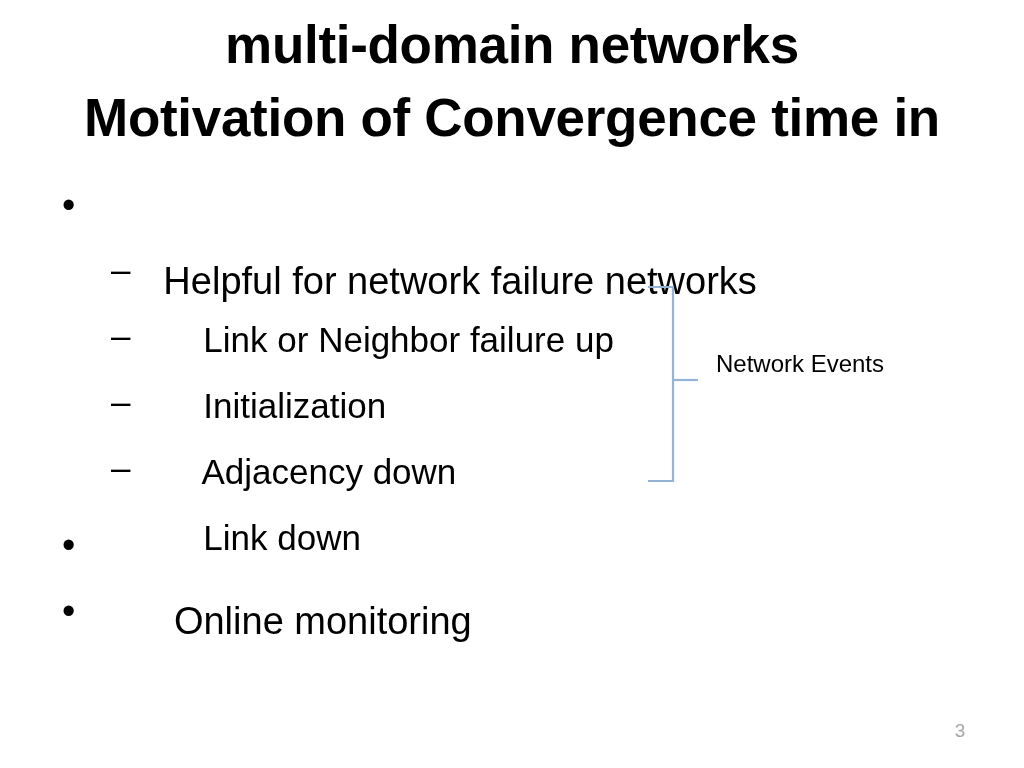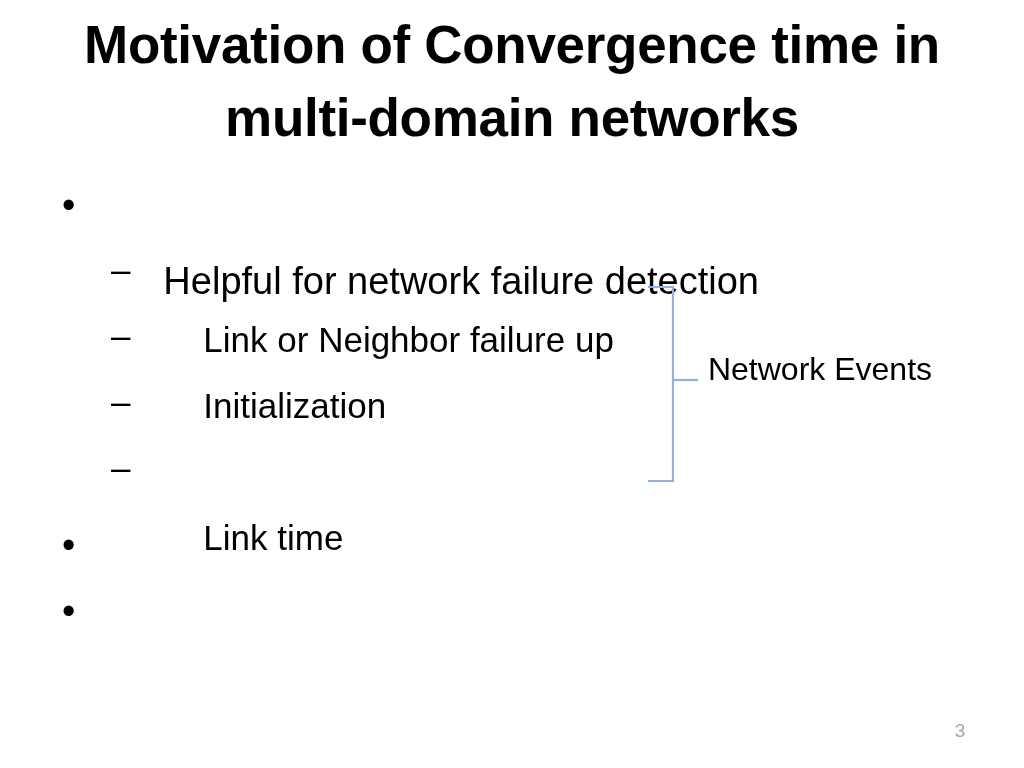--- a/index.html
+++ b/index.html
@@ -81,25 +81,25 @@
   .brace {
     position: absolute;
     left: 646px;
     top: 284px;
     width: 56px;
     height: 200px;
     pointer-events: none;
   }
   .annotation {
     position: absolute;
-    left: 700px;
+    left: 680px;
     top: 346px;
     width: 240px;
     text-align: center;
-    font-size: 32px;
+    font-size: 24px;
     line-height: 1.48;
     color: #000000;
   }
   .annotation span { display: block; white-space: pre; }
 
   
   .slide-number {
     position: absolute;
     left: 940px;
     top: 720px;
@@ -108,54 +108,56 @@
     font-size: 19px;
     color: #a6a6a6;
   }
 </style>
 </head>
 <body>
 
 <div class="slide">
 
   <div class="title">
+    <span class="title-line">multi-domain networks</span>
     <span class="title-line">Motivation of Convergence time in</span>
-    <span class="title-line">multi-domain networks</span>
   </div>
 
   <div class="body">
 
     <div class="bullet-l1">
       <span class="marker">•</span>
-      <span>Helpful for network failure detection</span>
+      <span>Helpful for network failure networks</span>
     </div>
 
     <div class="bullet-l2">
       <span class="marker">–</span>
       <span>Link or Neighbor failure up</span>
     </div>
 
     <div class="bullet-l2">
       <span class="marker">–</span>
       <span>Initialization</span>
     </div>
 
     <div class="bullet-l2">
       <span class="marker">–</span>
+      <span>Adjacency down</span>
     </div>
 
     <div class="bullet-l2">
       <span class="marker">–</span>
-      <span>Link time</span>
+      <span>Link down</span>
     </div>
 
     <div class="spacer-sm"></div>
 
     <div class="bullet-l1">
       <span class="marker">•</span>
+      <span> Online monitoring</span>
     </div>
 
     <div class="bullet-l1">
       <span class="marker">•</span>
     </div>
 
   </div>
 
   <svg class="brace" viewBox="0 0 56 200">
     <path d="M 2 3 L 27 3 L 27 197 L 2 197" fill="none" stroke="#95b3d7" stroke-width="2.2"></path>

